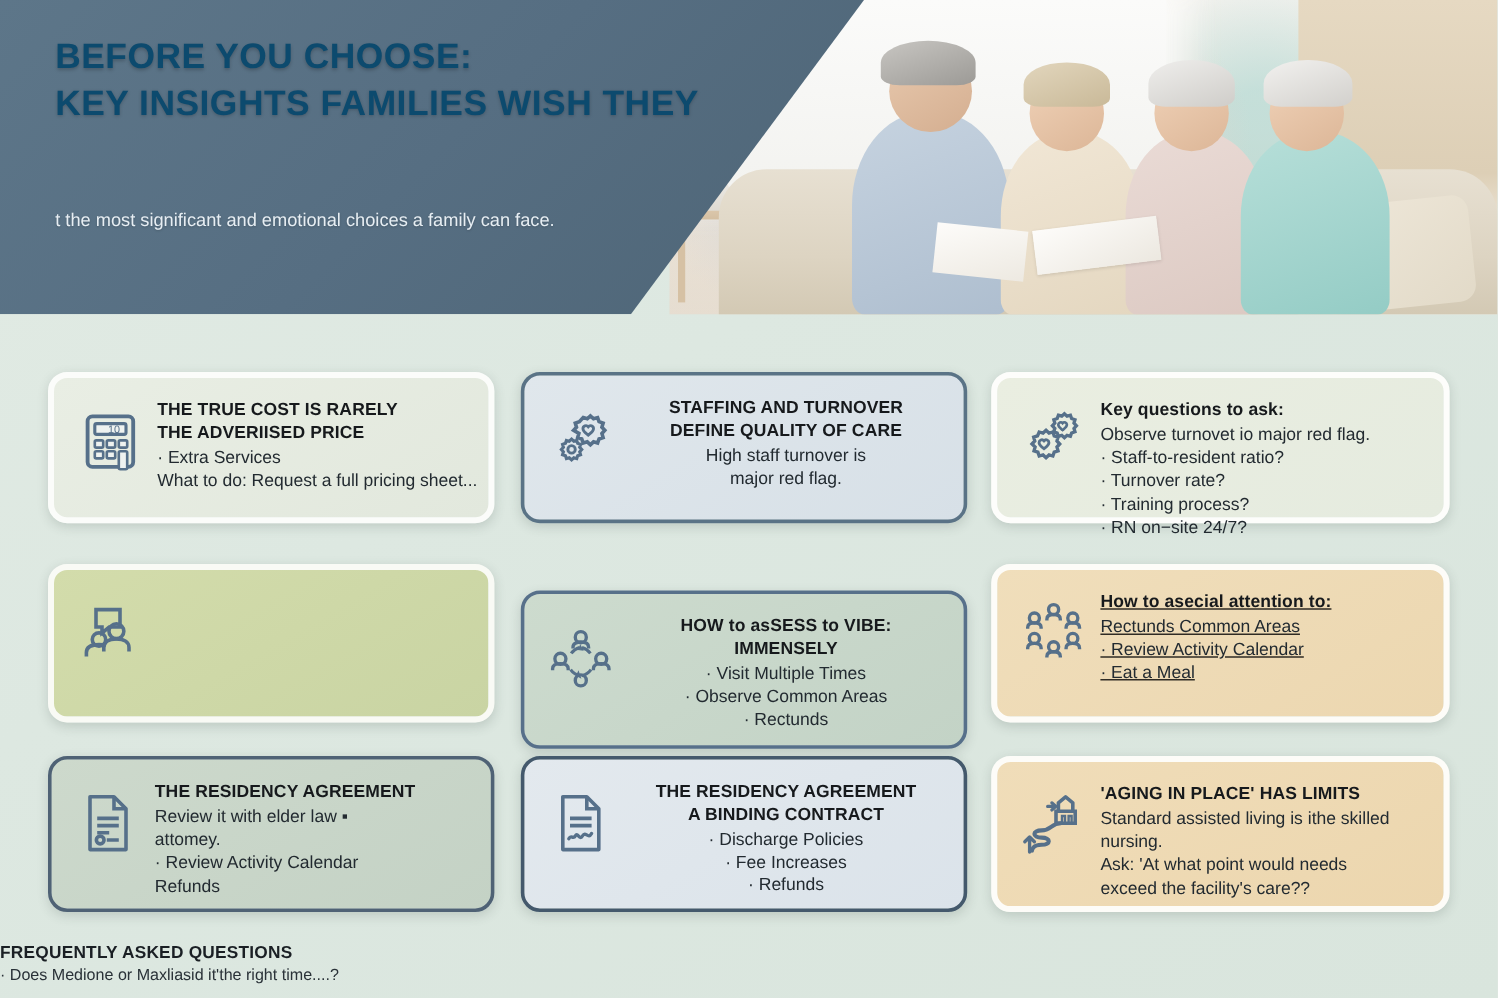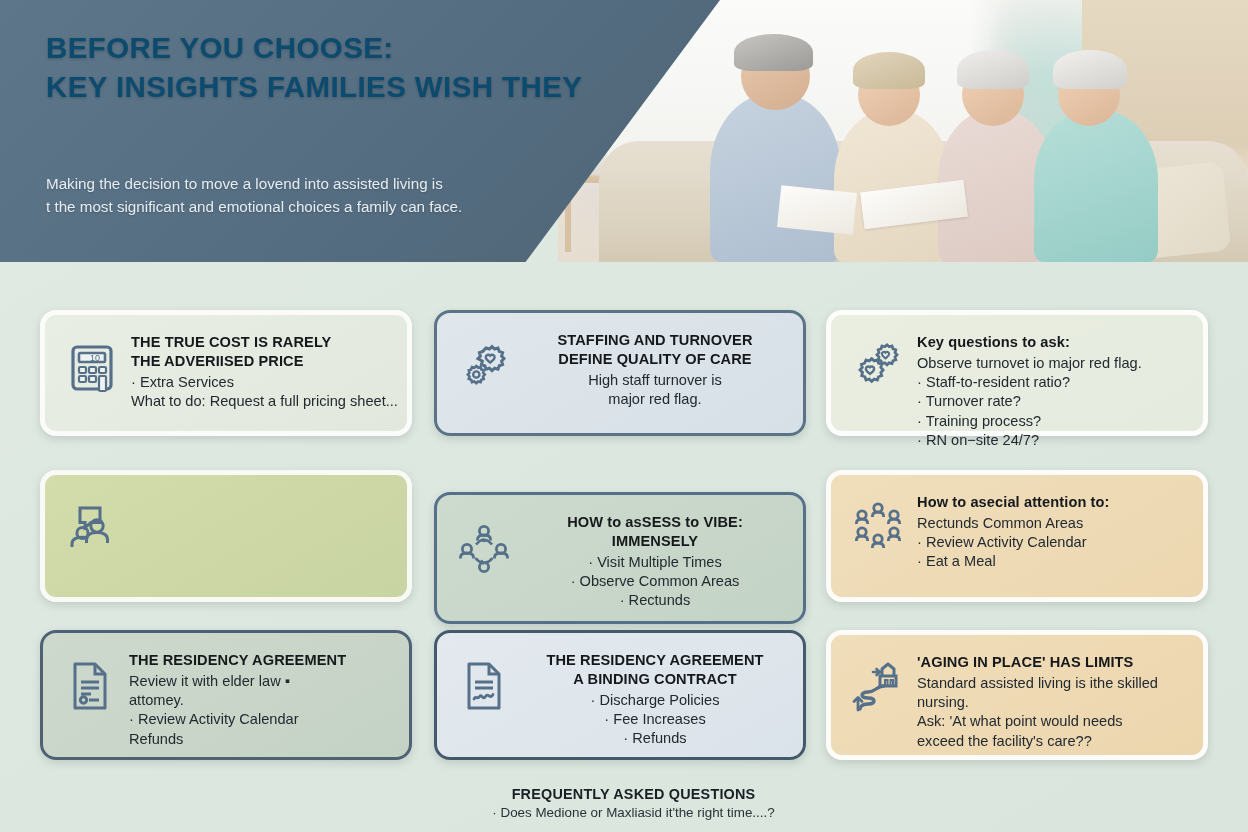--- a/index.html
+++ b/index.html
@@ -148,21 +148,21 @@
   
   .row1 { top:48px;  height:126px; }
   .row2 { top:208px; height:132px; }
   .row3 { top:368px; height:130px; }
 
   .style-lightgreen { background:linear-gradient(150deg,#e9eee4,#e2e8dd); border:5px solid #fbfcfa; }
   .style-bluegrey   { background:linear-gradient(150deg,#e0e7ec,#d7e0e7); border:3px solid #5a7386; }
   .style-cream      { background:linear-gradient(150deg,#eaeee1,#e5ebdf); border:5px solid #fdfdfb;justify-content:center; }
   .style-olive      { background:linear-gradient(150deg,#d3dcab,#c9d4a3); border:5px solid #f9faf5; }
   .style-sage       { background:linear-gradient(150deg,#cddbce,#c3d3c6); border:3px solid #57708a;margin-top:22px; }
-  .style-sand       { background:linear-gradient(150deg,#f0debb,#ecd7b0); border:5px solid #fdfcf8; }
+  .style-sand       { background:linear-gradient(150deg,#f0debb,#ecd7b0); border:5px solid #fdfcf8;text-decoration:underline; }
   .style-sage2      { background:linear-gradient(150deg,#cdd9cc,#c4d2c5); border:3px solid #4f6275; }
   .style-bluegrey2  { background:linear-gradient(150deg,#e3e9ee,#dbe3ea); border:3px solid #44596c; }
   .style-sand2      { background:linear-gradient(150deg,#f0ddb9,#ecd6ae); border:5px solid #fdfcf8; }
 
   .card-icon {
     flex:0 0 auto; width:62px; height:62px;
     display:flex; align-items:center; justify-content:center;
     margin-right:8px; margin-top:8px;
   }
   .card-icon svg { width:56px; height:56px; display:block; }
@@ -178,21 +178,21 @@
   .card-text .li { display:block; white-space:nowrap; }
   .pill {
     display:inline-block; margin-top:9px;
     border:1.4px solid #46596b; border-radius:8px;
     padding:4px 11px; font-size:14.4px; font-style:italic;
     color:#202a33; background:rgba(255,255,255,.08);
   }
 
   
   .footer {
-    position:absolute; left:0; top:786px; width:1248px; text-align:center;padding-left:19px;
+    position:absolute; left:0; top:786px; width:1248px; 
   }
   .footer-title {
     font-size:14.4px; font-weight:bold; color:#1a1f24; letter-spacing:.2px;
   }
   .footer-text {
     font-size:13.4px; color:#2a3views; color:#2a3238; margin-top:3px;
   }
 </style>
 </head>
 <body>
@@ -227,21 +227,20 @@
   </div>
 
   <div class="header-panel"></div>
 
   <div class="header-title">
     <span>BEFORE YOU CHOOSE:</span>
     <span>KEY INSIGHTS FAMILIES WISH THEY</span>
   </div>
 
   <div class="header-sub">
-    <span>Making the decision to move a lovend into assisted living is</span>
     <span>t the most significant and emotional choices a family can face.</span>
   </div>
 </div>
 
 <div class="grid">
 
   <div class="card col1 row1 style-lightgreen">
     <div class="card-icon">
       <svg viewBox="0 0 56 56" fill="none" stroke="#56708a" stroke-width="3.2">
         <rect x="9" y="7" width="38" height="42" rx="4"></rect>

